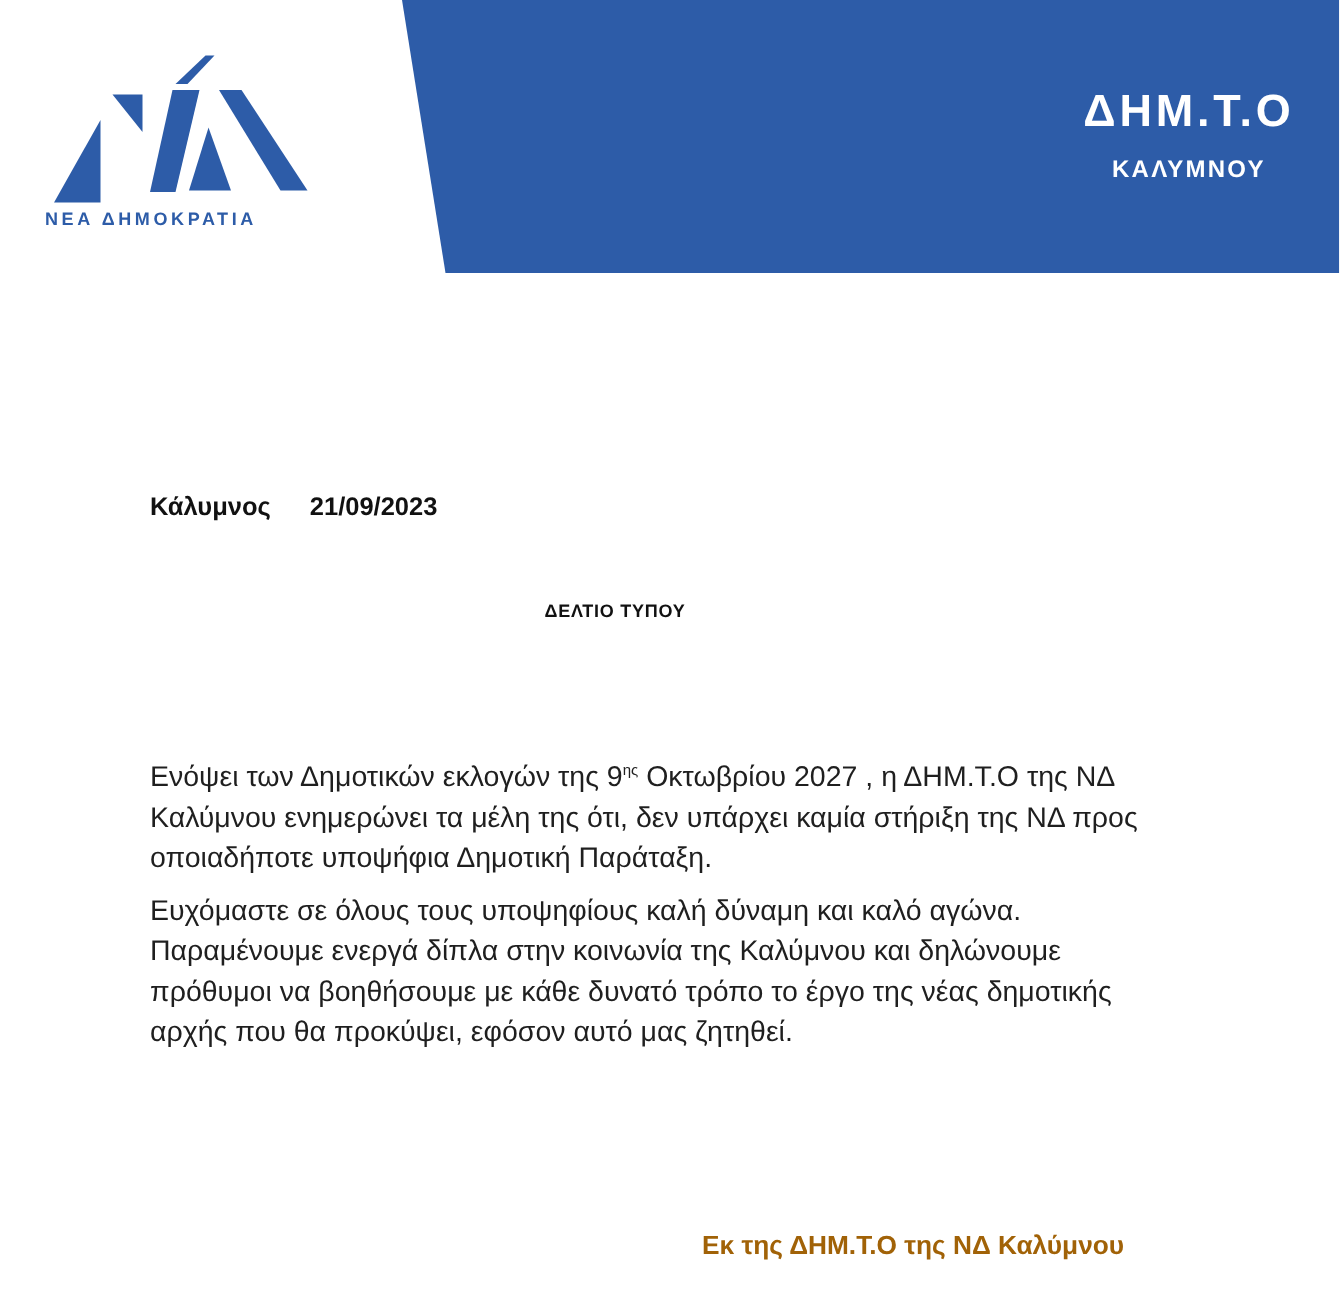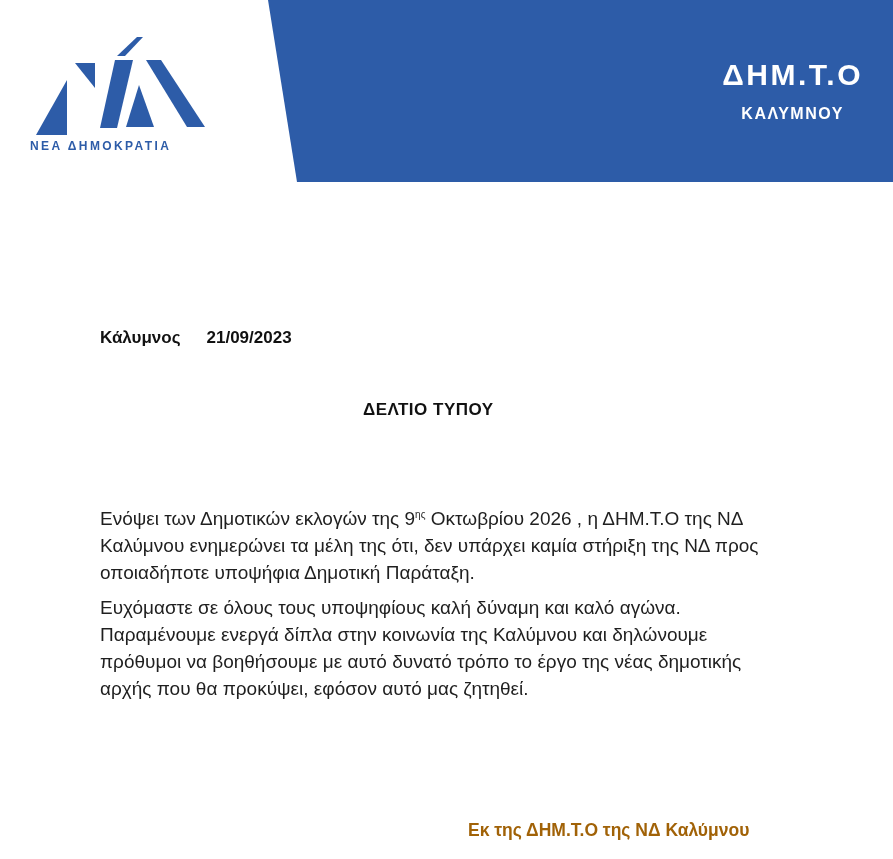--- a/index.html
+++ b/index.html
@@ -39,21 +39,21 @@
     white-space:nowrap;
   }
   
   .dateline{
     position:absolute;top:328px;left:100px;
     font-size:17px;font-weight:bold;color:#111111;
   }
   .dateline .date{margin-left:26px;}
   .doc-title{
     position:absolute;top:400px;left:363px;
-    font-size:17px;font-weight:bold;color:#111111;letter-spacing:0.5px;
+    font-size:12px;font-weight:bold;color:#111111;letter-spacing:0.5px;
   }
   .para{
     position:absolute;left:100px;width:760px;
     font-size:19px;line-height:27px;color:#1f1f1f;
   }
   .para .line{white-space:nowrap;}
   .para sup{font-size:10px;vertical-align:super;line-height:0;}
   .para1{top:505px;}
   .para2{top:594px;}
   .signature{
@@ -85,27 +85,27 @@
     <div class="wordmark">ΝΕΑ ΔΗΜΟΚΡΑΤΙΑ</div>
   </div>
 
   <div class="dateline">
     <span>Κάλυμνος</span><span class="date">21/09/2023</span>
   </div>
 
   <div class="doc-title">ΔΕΛΤΙΟ ΤΥΠΟΥ</div>
 
   <div class="para para1">
-    <div class="line"><span>Ενόψει των Δημοτικών εκλογών της 9</span><sup>ης</sup><span> Οκτωβρίου 2026 , η ΔΗΜ.Τ.Ο της ΝΔ</span></div>
+    <div class="line"><span>Ενόψει των Δημοτικών εκλογών της 9</span><sup>ης</sup><span> Οκτωβρίου 2027 , η ΔΗΜ.Τ.Ο της ΝΔ</span></div>
     <div class="line">Καλύμνου ενημερώνει τα μέλη της ότι, δεν υπάρχει καμία στήριξη της ΝΔ προς</div>
     <div class="line">οποιαδήποτε υποψήφια Δημοτική Παράταξη.</div>
   </div>
 
   <div class="para para2">
     <div class="line">Ευχόμαστε σε όλους τους υποψηφίους καλή δύναμη και καλό αγώνα.</div>
     <div class="line">Παραμένουμε ενεργά δίπλα στην κοινωνία της Καλύμνου και δηλώνουμε</div>
-    <div class="line">πρόθυμοι να βοηθήσουμε με αυτό δυνατό τρόπο το έργο της νέας δημοτικής</div>
+    <div class="line">πρόθυμοι να βοηθήσουμε με κάθε δυνατό τρόπο το έργο της νέας δημοτικής</div>
     <div class="line">αρχής που θα προκύψει, εφόσον αυτό μας ζητηθεί.</div>
   </div>
 
   <div class="signature">Εκ της ΔΗΜ.Τ.Ο της ΝΔ Καλύμνου</div>
 
 </div>
 
 </body></html>

